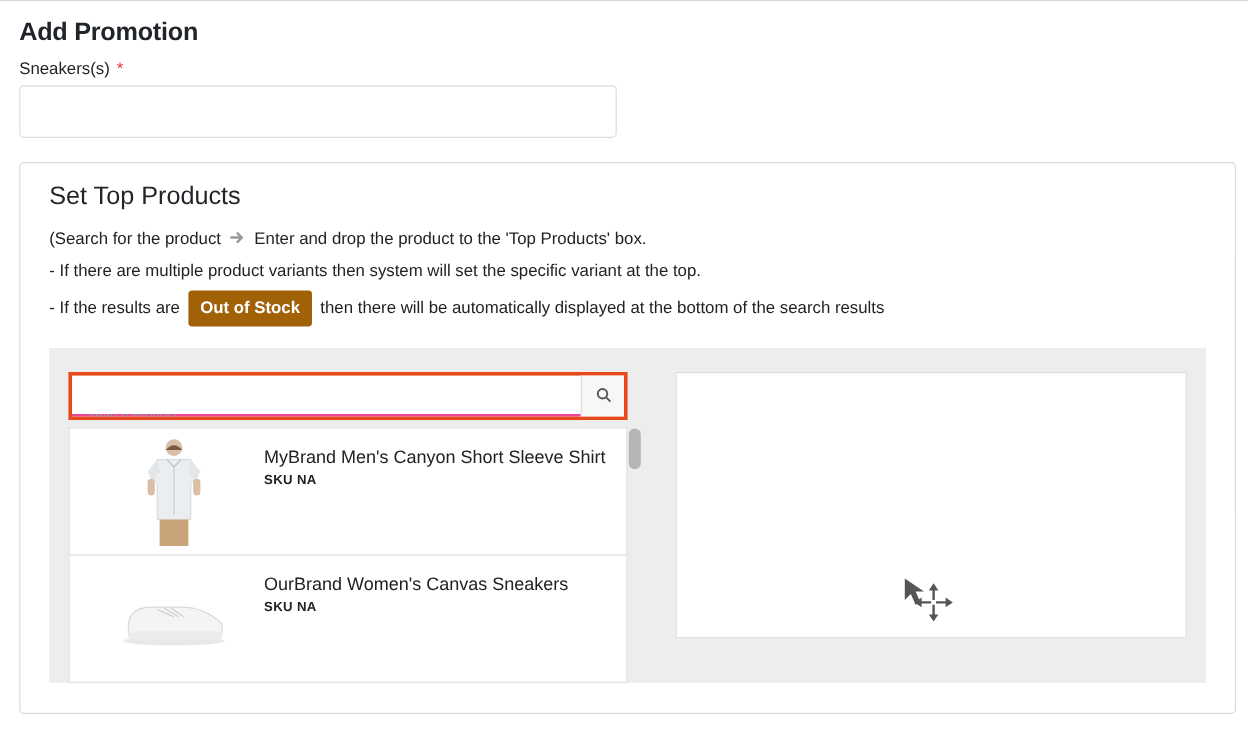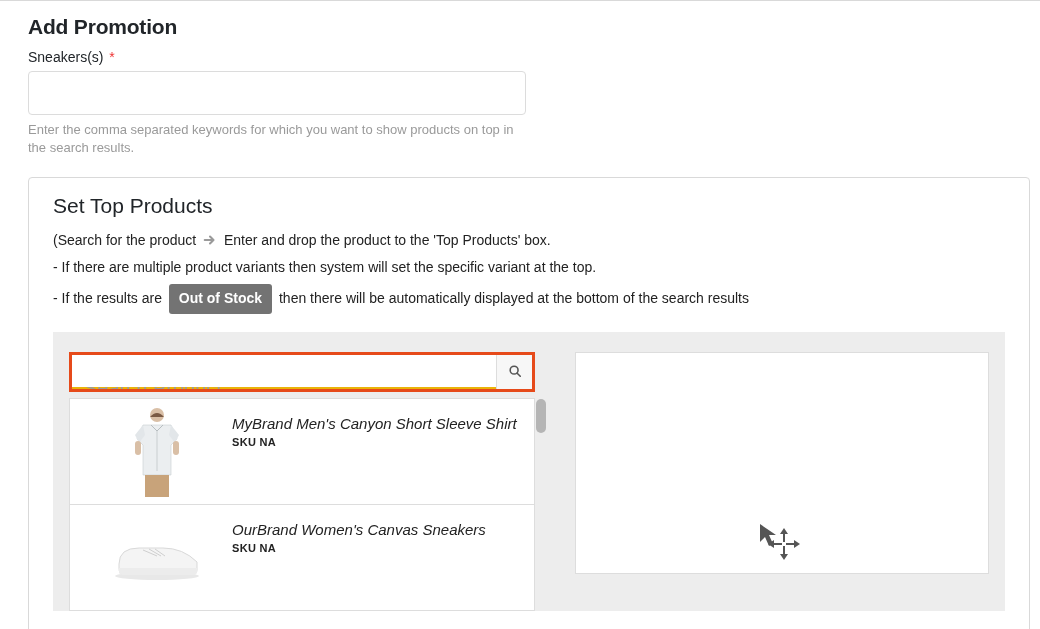--- a/index.html
+++ b/index.html
@@ -7,21 +7,21 @@
     margin: 0; padding: 0;
     font-family: "Segoe UI", Arial, sans-serif;
     background: #fff;
     color: #222;
     font-size: 14px;
   }
   .page {
     width: 1040px;
     height: 629px;
     border-top: 1px solid #d9d9d9;
-    padding: 14px 10px 0 28px;
+    padding: 14px 10px 0 16px;
     overflow: hidden;
     position: relative;
   }
   .h1 {
     font-size: 21px;
     font-weight: 700;
     letter-spacing: -0.2px;
     color: #212529;
     margin: 0 0 10px 0;
   }
@@ -62,21 +62,21 @@
     margin: 0 0 12px 0;
     color: #212529;
   }
   .instr { font-size: 14px; line-height: 1.5; margin: 6px 0; }
   .instr .inline-icon {
     display: inline-block; vertical-align: -2px; width: 14px; height: 14px;
     margin: 0 3px;
   }
   .pill {
     display: inline-block;
-    background: #737373;
+    background: #a16207;
     color: #fff;
     font-weight: 600;
     font-size: 14px;
     padding: 4px 10px 5px;
     border-radius: 3px;
     margin: 0 3px;
   }
   .cols {
     display: flex;
     background: #ededed;
@@ -90,24 +90,24 @@
     display: flex;
     width: 100%;
     border: 3px solid #e64a1a;
     height: 40px;
     background: #fff;
   }
   .search-input {
     flex: 1;
     border: none;
     padding: 0 12px;
-    font-size: 20px;
+    font-size: 11px;
     color: #333;
     outline: none;
-    background: #eab308;
+    background: #ec4899;
     margin-top: 32px;
   }
   .search-input::placeholder { color: #9a9a9a; }
   .search-btn {
     width: 36px;
     border: none;
     border-left: 1px solid #ddd;
     background: #f7f7f7;
     display: flex; align-items: center; justify-content: center;
     cursor: pointer;
@@ -138,21 +138,21 @@
   }
   .thumb {
     width: 150px;
     height: 94px;
     display: flex;
     align-items: center;
     justify-content: center;
     flex-shrink: 0;
   }
   .result-info { flex: 1; padding-top: 10px; }
-  .result-title { font-size: 15px; color: #222; margin-bottom: 4px; font-style: italic; }
+  .result-title { font-size: 15px; color: #222; margin-bottom: 4px; }
   .result-sku { font-size: 11px; font-weight: 600; color: #222; letter-spacing: 0.3px; }
   .top-label { font-size: 14px; color: #212529; margin: 10px 0 6px; }
   .drop-zone {
     border: 1px solid #ddd;
     background: #fff;
     height: 222px;
     display: flex;
     align-items: flex-end;
     justify-content: center;
   }
@@ -165,21 +165,20 @@
 <body>
 
 <div class="page">
   <h1 class="h1">Add Promotion</h1>
 
   <label class="label">
     <span>Sneakers(s)</span>
     <span class="req">*</span>
   </label>
   <input class="input" type="text" value="" style="">
-  <div class="helper">Enter the comma separated keywords for which you want to show products on top in the search results.</div>
 
   <div class="panel">
     <h2 class="h2">Set Top Products</h2>
 
     <div class="instr">
       <span>(Search for the product</span>
       <span class="inline-icon">
         <svg viewBox="0 0 16 16" width="14" height="14">
           <path d="M2 8 L11 8 M8 4 L12 8 L8 12" stroke="#9a9a9a" stroke-width="2.4" fill="none" stroke-linecap="round" stroke-linejoin="round"></path>
         </svg>

